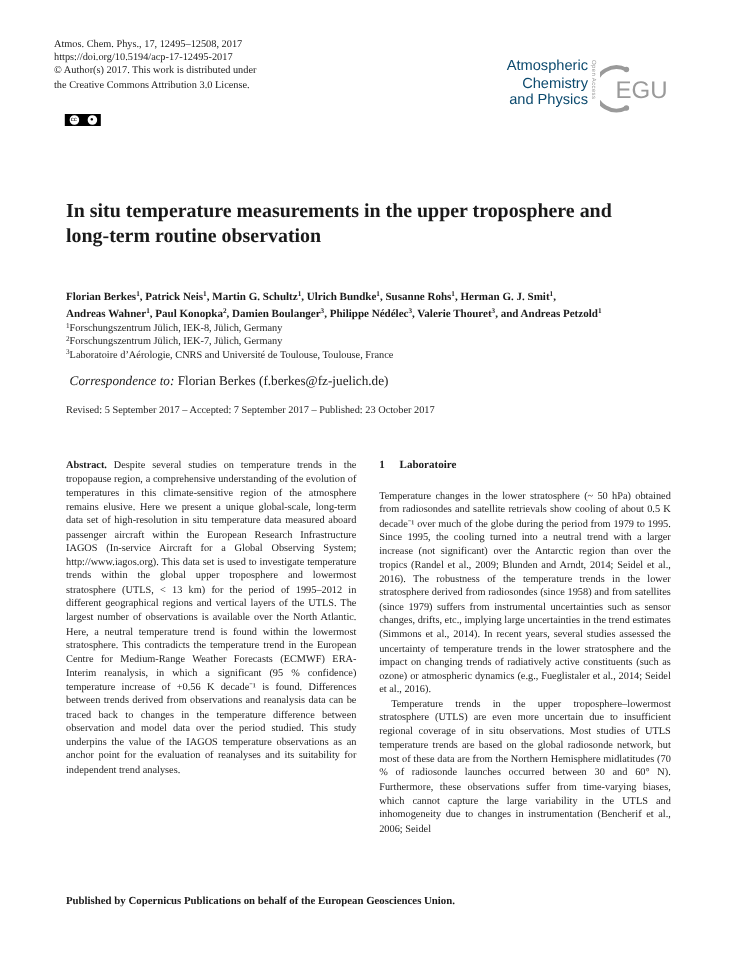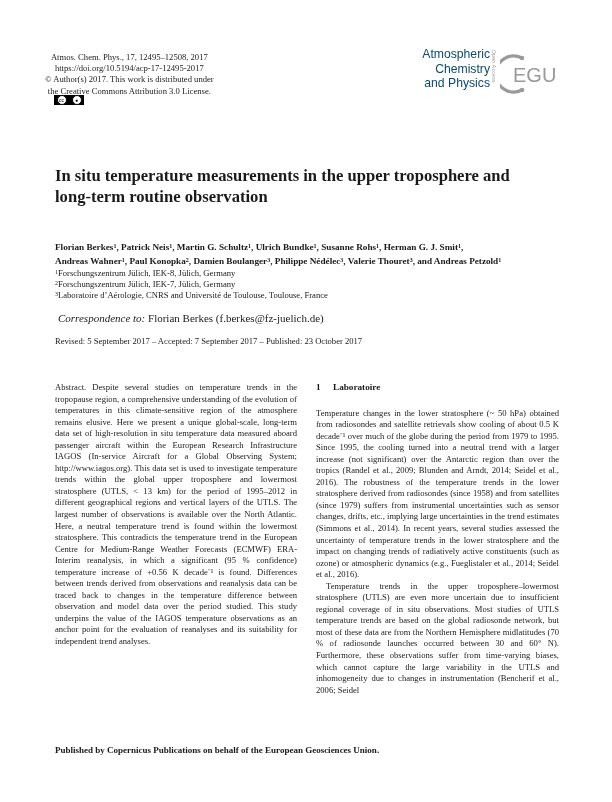--- a/index.html
+++ b/index.html
@@ -1,33 +1,33 @@
 <!DOCTYPE html>
 <html><head>
 <meta charset="utf-8">
 <style>
   html, body { margin: 0; padding: 0; background: #ffffff; }
   body { width: 612px; height: 802px; position: relative; overflow: hidden; color: #1a1a1a; font-family: "Liberation Serif", serif; }
-  .hdr { position: absolute; left: 45px; top: 52px; font-size: 8.6px; line-height: 11.2px; text-align: center; }
+  .hdr { position: absolute; left: 45px; top: 31px; font-size: 8.6px; line-height: 11.2px; }
   .cc { position: absolute; left: 54px; top: 95px; width: 30px; height: 10px; background: #000; display: flex; align-items: center; justify-content: space-around; }
   .cc span { width: 8px; height: 8px; border-radius: 50%; background: #fff; border: 1px solid #000; font-size: 5px; line-height: 8px; text-align: center; font-family: "Liberation Sans", sans-serif; color:#000; }
   .journal { position: absolute; left: 406px; top: 47px; text-align: right; width: 84px; color: #0c4a6e; font-family: "Liberation Sans", sans-serif; font-size: 12.2px; line-height: 14.5px; }
   .oa { position: absolute; left: 491px; top: 50px; font-family: "Liberation Sans", sans-serif; font-size: 5px; color: #9a9a9a; writing-mode: vertical-rl; letter-spacing: 0.3px; }
   .egu { position: absolute; left: 500px; top: 50px; width: 70px; height: 46px; }
   .title { position: absolute; left: 55px; top: 166px; width: 500px; font-weight: bold; font-size: 16.6px; line-height: 20.5px; }
   .authors { position: absolute; left: 55px; top: 241px; width: 510px; font-weight: bold; font-size: 9.2px; line-height: 13.5px; }
   .affil { position: absolute; left: 55px; top: 268px; font-size: 8.6px; line-height: 11px; }
   sup { font-size: 6px; vertical-align: top; position: relative; top: -1px; }
   .corr { position: absolute; left: 58px; top: 312px; font-size: 11px; }
   .corr i { font-style: italic; }
   .dates { position: absolute; left: 55px; top: 336px; font-size: 8.6px; line-height: 11.2px; }
   .col { position: absolute; font-size: 8.6px; line-height: 11.55px; text-align: justify; hyphens: manual; }
   .col-left { left: 55px; top: 382px; width: 242px; }
   .col-right { left: 316px; top: 382px; width: 243px; }
-  .abs-lbl { font-weight: normal; }
+  .abs-lbl { font-weight: bold; }
   .sec { font-weight: bold; font-size: 9.2px; margin-bottom: 14px; }
   .sec .num { display: inline-block; width: 17px; }
   .para { margin: 0; }
   .indent { text-indent: 10px; }
   .footer { position: absolute; left: 55px; top: 745px; font-weight: bold; font-size: 9px; }
 </style>
 </head>
 <body>
 
 <div class="hdr">

